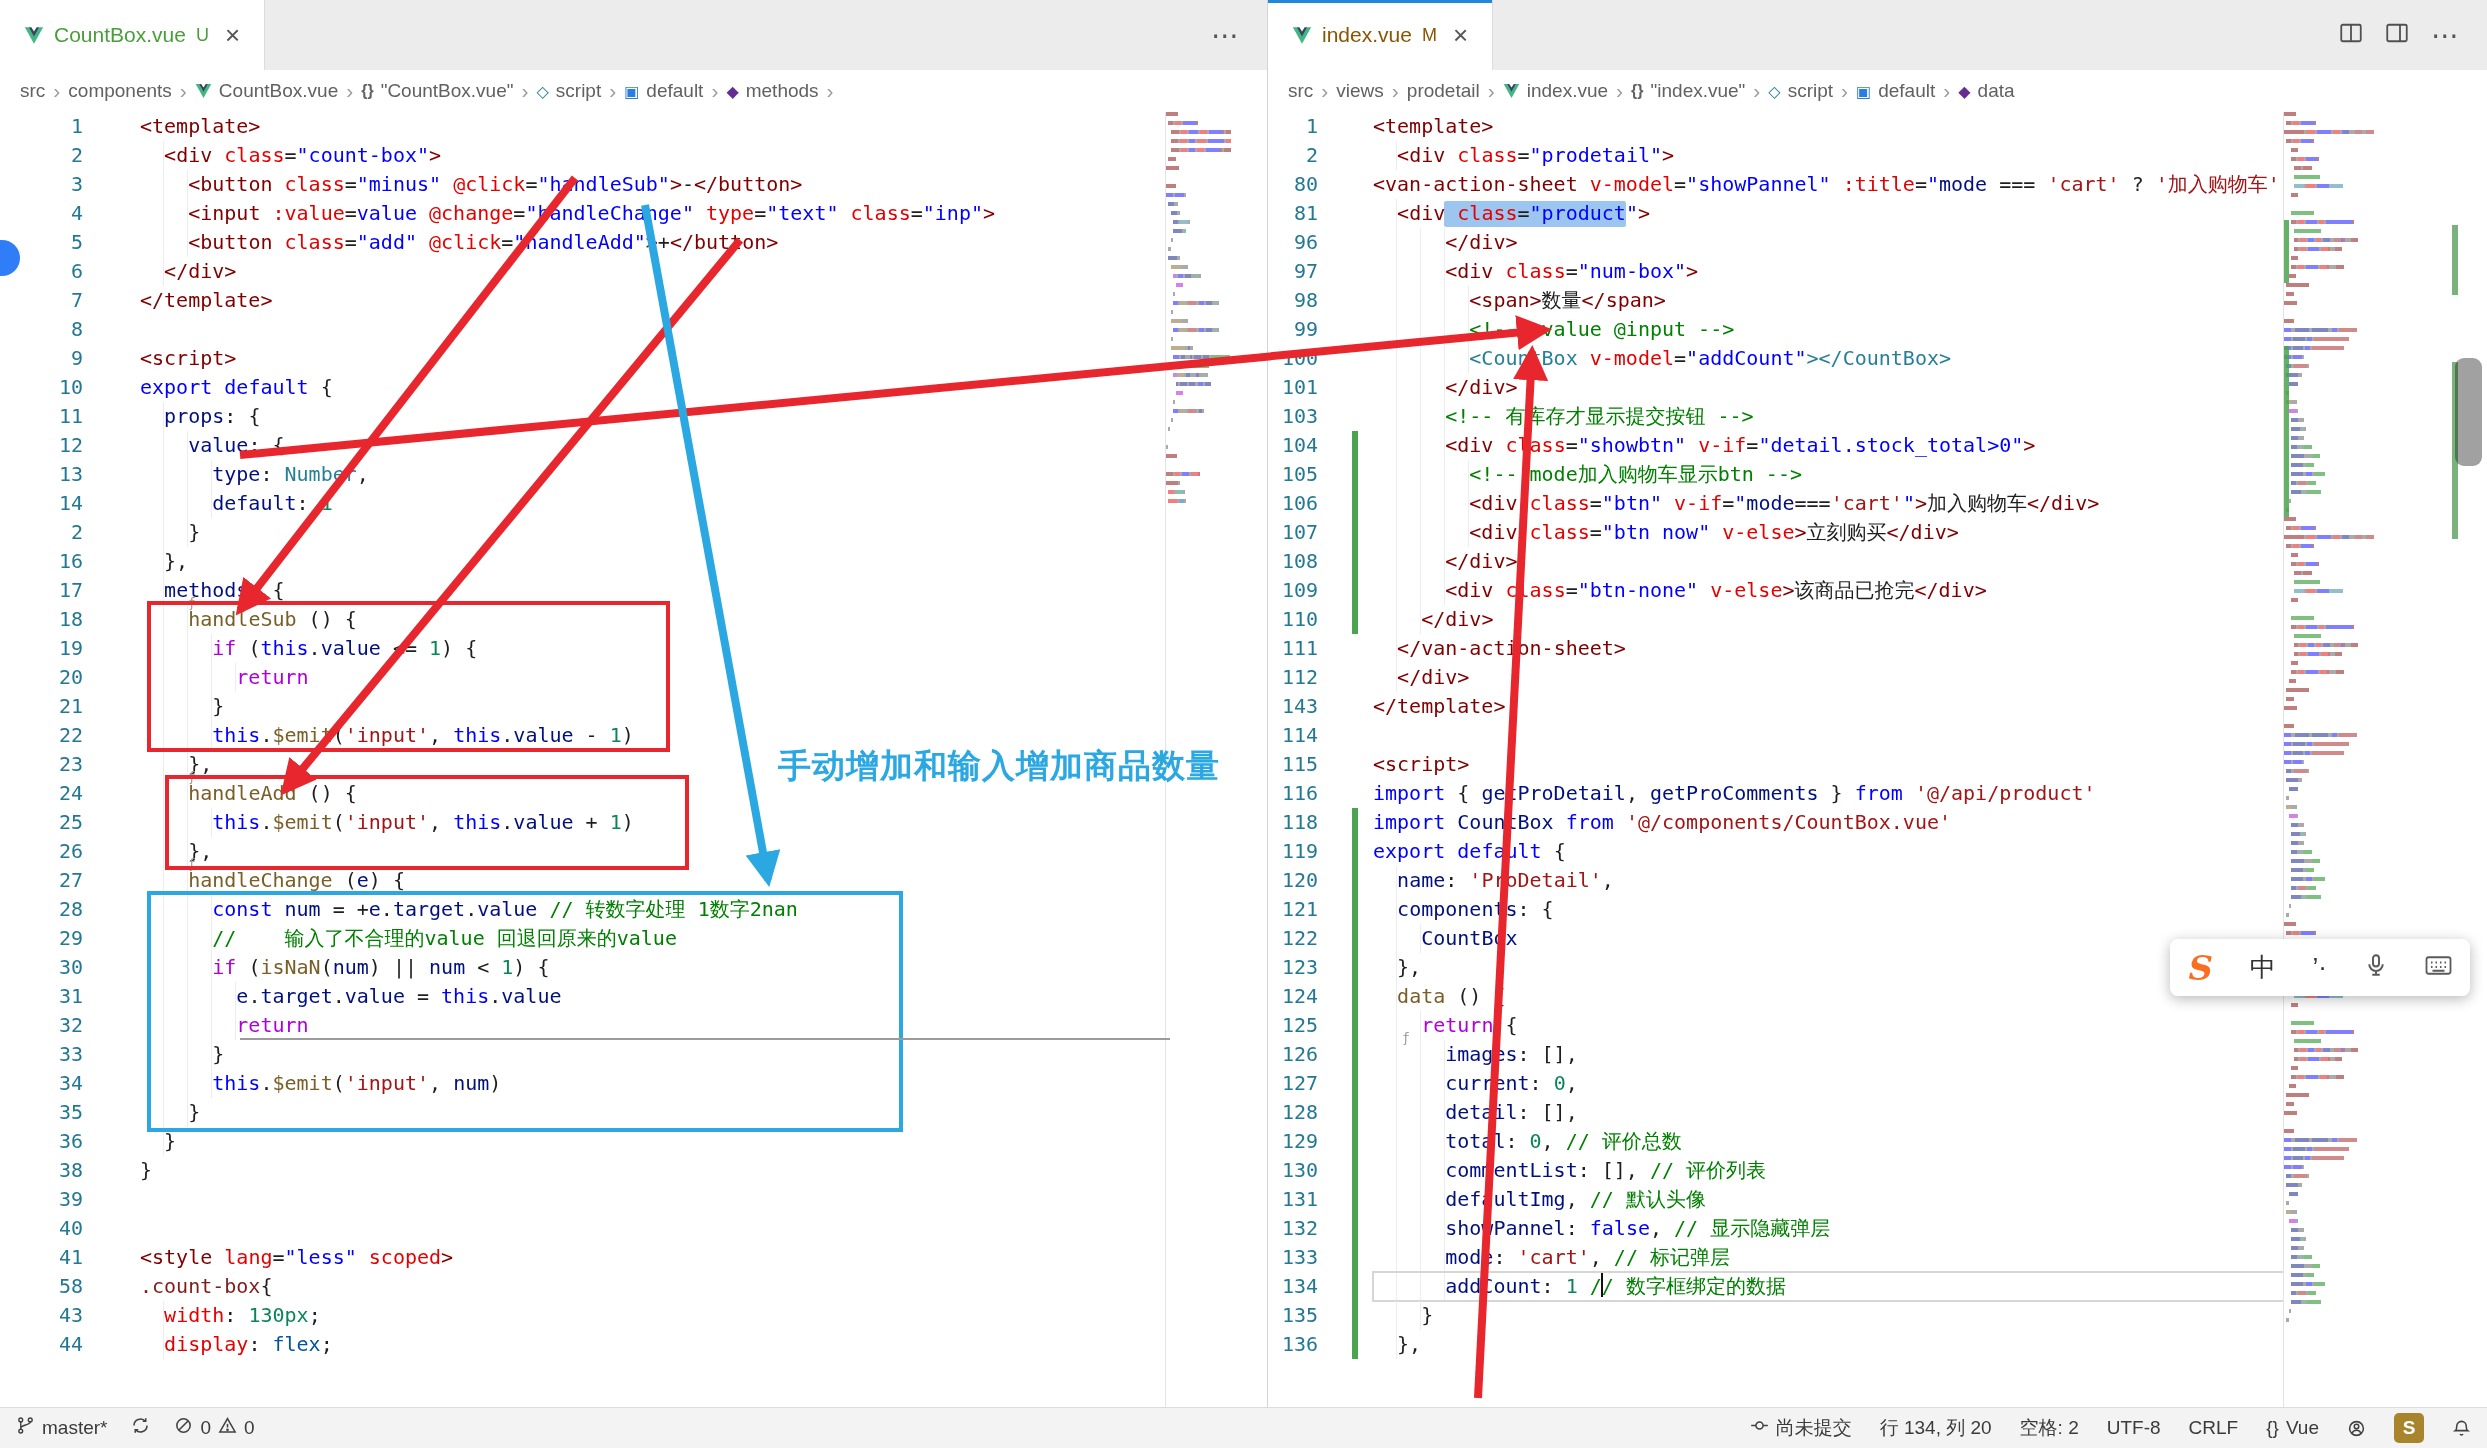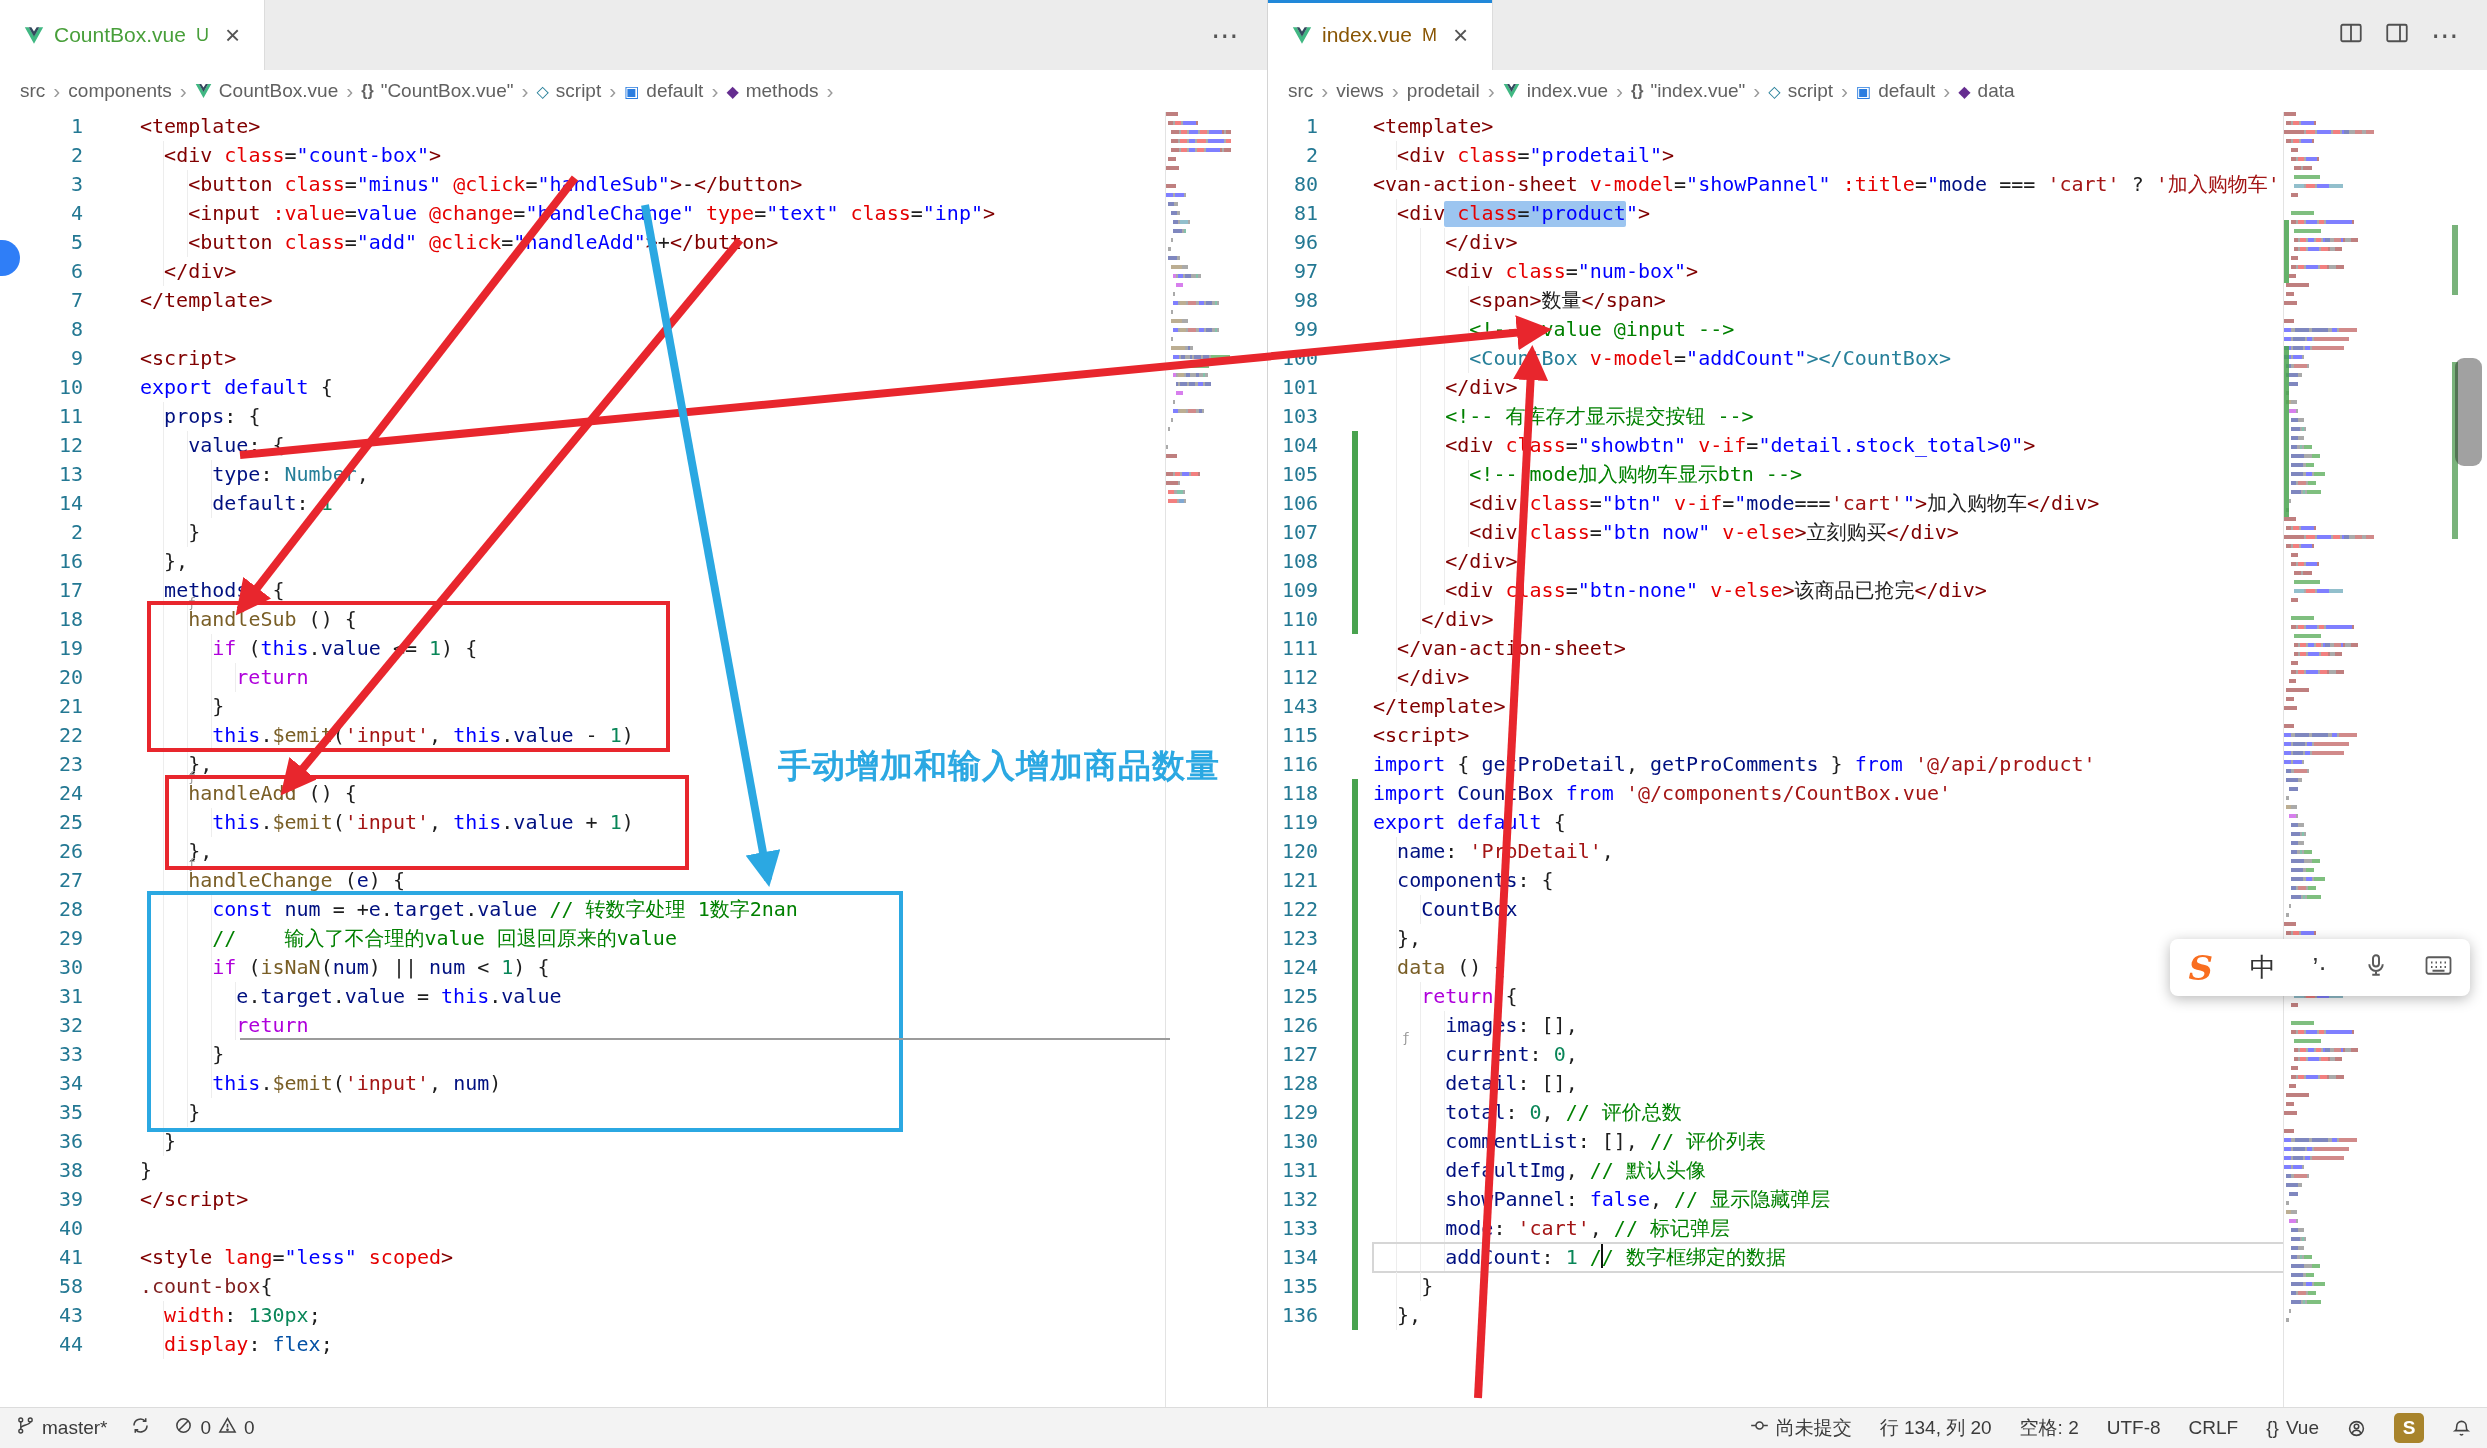--- a/index.html
+++ b/index.html
@@ -197,21 +197,21 @@
         <div class="code-row"><span class="line-num">28</span><span class="gutter-space"></span><span class="code-wrap" style="background-image: repeating-linear-gradient(to right, transparent 0px, transparent 23px, rgb(237, 237, 237) 23px, rgb(237, 237, 237) 24px); background-size: 72px 100%; background-repeat: no-repeat;"><span><span class="tk-txt">      </span><span class="tk-kw">const</span><span class="tk-txt"> </span><span class="tk-var">num</span><span class="tk-txt"> = +</span><span class="tk-var">e</span><span class="tk-txt">.</span><span class="tk-var">target</span><span class="tk-txt">.</span><span class="tk-var">value</span><span class="tk-txt"> </span><span class="tk-com">// 转数字处理 1数字2nan</span></span></span></div>
         <div class="code-row"><span class="line-num">29</span><span class="gutter-space"></span><span class="code-wrap" style="background-image: repeating-linear-gradient(to right, transparent 0px, transparent 23px, rgb(237, 237, 237) 23px, rgb(237, 237, 237) 24px); background-size: 72px 100%; background-repeat: no-repeat;"><span><span class="tk-txt">      </span><span class="tk-com">//    输入了不合理的value 回退回原来的value</span></span></span></div>
         <div class="code-row"><span class="line-num">30</span><span class="gutter-space"></span><span class="code-wrap" style="background-image: repeating-linear-gradient(to right, transparent 0px, transparent 23px, rgb(237, 237, 237) 23px, rgb(237, 237, 237) 24px); background-size: 72px 100%; background-repeat: no-repeat;"><span><span class="tk-txt">      </span><span class="tk-flow">if</span><span class="tk-txt"> (</span><span class="tk-fn">isNaN</span><span class="tk-txt">(</span><span class="tk-var">num</span><span class="tk-txt">) || </span><span class="tk-var">num</span><span class="tk-txt"> &lt; </span><span class="tk-num">1</span><span class="tk-txt">) {</span></span></span></div>
         <div class="code-row"><span class="line-num">31</span><span class="gutter-space"></span><span class="code-wrap" style="background-image: repeating-linear-gradient(to right, transparent 0px, transparent 23px, rgb(237, 237, 237) 23px, rgb(237, 237, 237) 24px); background-size: 96px 100%; background-repeat: no-repeat;"><span><span class="tk-txt">        </span><span class="tk-var">e</span><span class="tk-txt">.</span><span class="tk-var">target</span><span class="tk-txt">.</span><span class="tk-var">value</span><span class="tk-txt"> = </span><span class="tk-kw">this</span><span class="tk-txt">.</span><span class="tk-var">value</span></span></span></div>
         <div class="code-row"><span class="line-num">32</span><span class="gutter-space"></span><span class="code-wrap" style="background-image: repeating-linear-gradient(to right, transparent 0px, transparent 23px, rgb(237, 237, 237) 23px, rgb(237, 237, 237) 24px); background-size: 96px 100%; background-repeat: no-repeat;"><span><span class="tk-txt">        </span><span class="tk-flow">return</span></span></span></div>
         <div class="code-row"><span class="line-num">33</span><span class="gutter-space"></span><span class="code-wrap" style="background-image: repeating-linear-gradient(to right, transparent 0px, transparent 23px, rgb(237, 237, 237) 23px, rgb(237, 237, 237) 24px); background-size: 72px 100%; background-repeat: no-repeat;"><span><span class="tk-txt">      }</span></span></span></div>
         <div class="code-row"><span class="line-num">34</span><span class="gutter-space"></span><span class="code-wrap" style="background-image: repeating-linear-gradient(to right, transparent 0px, transparent 23px, rgb(237, 237, 237) 23px, rgb(237, 237, 237) 24px); background-size: 72px 100%; background-repeat: no-repeat;"><span><span class="tk-txt">      </span><span class="tk-kw">this</span><span class="tk-txt">.</span><span class="tk-fn">$emit</span><span class="tk-txt">(</span><span class="tk-jstr">'input'</span><span class="tk-txt">, </span><span class="tk-var">num</span><span class="tk-txt">)</span></span></span></div>
         <div class="code-row"><span class="line-num">35</span><span class="gutter-space"></span><span class="code-wrap" style="background-image: repeating-linear-gradient(to right, transparent 0px, transparent 23px, rgb(237, 237, 237) 23px, rgb(237, 237, 237) 24px); background-size: 48px 100%; background-repeat: no-repeat;"><span><span class="tk-txt">    }</span></span></span></div>
         <div class="code-row"><span class="line-num">36</span><span class="gutter-space"></span><span class="code-wrap" style="background-image: repeating-linear-gradient(to right, transparent 0px, transparent 23px, rgb(237, 237, 237) 23px, rgb(237, 237, 237) 24px); background-size: 24px 100%; background-repeat: no-repeat;"><span><span class="tk-txt">  }</span></span></span></div>
         <div class="code-row"><span class="line-num">38</span><span class="gutter-space"></span><span class="code-wrap"><span><span class="tk-txt">}</span></span></span></div>
-        <div class="code-row"><span class="line-num">39</span><span class="gutter-space"></span><span class="code-wrap"><span><span class="tk-tag">&lt;/script&gt;</span></span></span></div>
+        <div class="code-row"><span class="line-num">39</span><span class="gutter-space"></span></div>
         <div class="code-row"><span class="line-num">40</span><span class="gutter-space"></span><span class="code-wrap"><span></span></span></div>
         <div class="code-row"><span class="line-num">41</span><span class="gutter-space"></span><span class="code-wrap"><span><span class="tk-tag">&lt;style</span><span class="tk-txt"> </span><span class="tk-attr">lang</span><span class="tk-txt">=</span><span class="tk-str">"less"</span><span class="tk-txt"> </span><span class="tk-attr">scoped</span><span class="tk-tag">&gt;</span></span></span></div>
         <div class="code-row"><span class="line-num">58</span><span class="gutter-space"></span><span class="code-wrap"><span><span class="tk-sel">.count-box</span><span class="tk-txt">{</span></span></span></div>
         <div class="code-row"><span class="line-num">43</span><span class="gutter-space"></span><span class="code-wrap" style="background-image: repeating-linear-gradient(to right, transparent 0px, transparent 23px, rgb(237, 237, 237) 23px, rgb(237, 237, 237) 24px); background-size: 24px 100%; background-repeat: no-repeat;"><span><span class="tk-txt">  </span><span class="tk-attr">width</span><span class="tk-txt">: </span><span class="tk-num">130px</span><span class="tk-txt">;</span></span></span></div>
         <div class="code-row"><span class="line-num">44</span><span class="gutter-space"></span><span class="code-wrap" style="background-image: repeating-linear-gradient(to right, transparent 0px, transparent 23px, rgb(237, 237, 237) 23px, rgb(237, 237, 237) 24px); background-size: 24px 100%; background-repeat: no-repeat;"><span><span class="tk-txt">  </span><span class="tk-attr">display</span><span class="tk-txt">: </span><span class="tk-cssv">flex</span><span class="tk-txt">;</span></span></span></div>
       </div>
     <div class="codelens" style="left:188px;top:483px">ƒ</div>
     <div class="codelens" style="left:188px;top:657px">ƒ</div>
     <div class="codelens" style="left:188px;top:744px">ƒ</div>
     <div class="minimap" id="mm-left">
@@ -602,20 +602,21 @@
         <div class="code-row"><span class="line-num">104</span><span class="gutter-space"><span class="git-bar"></span></span><span class="code-wrap" style="background-image: repeating-linear-gradient(to right, transparent 0px, transparent 23px, rgb(237, 237, 237) 23px, rgb(237, 237, 237) 24px); background-size: 72px 100%; background-repeat: no-repeat;"><span><span class="tk-txt">      </span><span class="tk-tag">&lt;div</span><span class="tk-txt"> </span><span class="tk-attr">class</span><span class="tk-txt">=</span><span class="tk-str">"showbtn"</span><span class="tk-txt"> </span><span class="tk-attr">v-if</span><span class="tk-txt">=</span><span class="tk-str">"detail.stock_total&gt;0"</span><span class="tk-tag">&gt;</span></span></span></div>
         <div class="code-row"><span class="line-num">105</span><span class="gutter-space"><span class="git-bar"></span></span><span class="code-wrap" style="background-image: repeating-linear-gradient(to right, transparent 0px, transparent 23px, rgb(237, 237, 237) 23px, rgb(237, 237, 237) 24px); background-size: 96px 100%; background-repeat: no-repeat;"><span><span class="tk-txt">        </span><span class="tk-com">&lt;!-- mode加入购物车显示btn --&gt;</span></span></span></div>
         <div class="code-row"><span class="line-num">106</span><span class="gutter-space"><span class="git-bar"></span></span><span class="code-wrap" style="background-image: repeating-linear-gradient(to right, transparent 0px, transparent 23px, rgb(237, 237, 237) 23px, rgb(237, 237, 237) 24px); background-size: 96px 100%; background-repeat: no-repeat;"><span><span class="tk-txt">        </span><span class="tk-tag">&lt;div</span><span class="tk-txt"> </span><span class="tk-attr">class</span><span class="tk-txt">=</span><span class="tk-str">"btn"</span><span class="tk-txt"> </span><span class="tk-attr">v-if</span><span class="tk-txt">=</span><span class="tk-str">"</span><span class="tk-var">mode</span><span class="tk-txt">===</span><span class="tk-jstr">'cart'</span><span class="tk-str">"</span><span class="tk-tag">&gt;</span><span class="tk-txt">加入购物车</span><span class="tk-tag">&lt;/div&gt;</span></span></span></div>
         <div class="code-row"><span class="line-num">107</span><span class="gutter-space"><span class="git-bar"></span></span><span class="code-wrap" style="background-image: repeating-linear-gradient(to right, transparent 0px, transparent 23px, rgb(237, 237, 237) 23px, rgb(237, 237, 237) 24px); background-size: 96px 100%; background-repeat: no-repeat;"><span><span class="tk-txt">        </span><span class="tk-tag">&lt;div</span><span class="tk-txt"> </span><span class="tk-attr">class</span><span class="tk-txt">=</span><span class="tk-str">"btn now"</span><span class="tk-txt"> </span><span class="tk-attr">v-else</span><span class="tk-tag">&gt;</span><span class="tk-txt">立刻购买</span><span class="tk-tag">&lt;/div&gt;</span></span></span></div>
         <div class="code-row"><span class="line-num">108</span><span class="gutter-space"><span class="git-bar"></span></span><span class="code-wrap" style="background-image: repeating-linear-gradient(to right, transparent 0px, transparent 23px, rgb(237, 237, 237) 23px, rgb(237, 237, 237) 24px); background-size: 72px 100%; background-repeat: no-repeat;"><span><span class="tk-txt">      </span><span class="tk-tag">&lt;/div&gt;</span></span></span></div>
         <div class="code-row"><span class="line-num">109</span><span class="gutter-space"><span class="git-bar"></span></span><span class="code-wrap" style="background-image: repeating-linear-gradient(to right, transparent 0px, transparent 23px, rgb(237, 237, 237) 23px, rgb(237, 237, 237) 24px); background-size: 72px 100%; background-repeat: no-repeat;"><span><span class="tk-txt">      </span><span class="tk-tag">&lt;div</span><span class="tk-txt"> </span><span class="tk-attr">class</span><span class="tk-txt">=</span><span class="tk-str">"btn-none"</span><span class="tk-txt"> </span><span class="tk-attr">v-else</span><span class="tk-tag">&gt;</span><span class="tk-txt">该商品已抢完</span><span class="tk-tag">&lt;/div&gt;</span></span></span></div>
         <div class="code-row"><span class="line-num">110</span><span class="gutter-space"><span class="git-bar"></span></span><span class="code-wrap" style="background-image: repeating-linear-gradient(to right, transparent 0px, transparent 23px, rgb(237, 237, 237) 23px, rgb(237, 237, 237) 24px); background-size: 48px 100%; background-repeat: no-repeat;"><span><span class="tk-txt">    </span><span class="tk-tag">&lt;/div&gt;</span></span></span></div>
         <div class="code-row"><span class="line-num">111</span><span class="gutter-space"></span><span class="code-wrap" style="background-image: repeating-linear-gradient(to right, transparent 0px, transparent 23px, rgb(237, 237, 237) 23px, rgb(237, 237, 237) 24px); background-size: 24px 100%; background-repeat: no-repeat;"><span><span class="tk-txt">  </span><span class="tk-tag">&lt;/van-action-sheet&gt;</span></span></span></div>
         <div class="code-row"><span class="line-num">112</span><span class="gutter-space"></span><span class="code-wrap" style="background-image: repeating-linear-gradient(to right, transparent 0px, transparent 23px, rgb(237, 237, 237) 23px, rgb(237, 237, 237) 24px); background-size: 24px 100%; background-repeat: no-repeat;"><span><span class="tk-txt">  </span><span class="tk-tag">&lt;/div&gt;</span></span></span></div>
         <div class="code-row"><span class="line-num">143</span><span class="gutter-space"></span><span class="code-wrap"><span><span class="tk-tag">&lt;/template&gt;</span></span></span></div>
+        <div class="code-row"><span class="line-num">114</span><span class="gutter-space"></span><span class="code-wrap"><span></span></span></div>
         <div class="code-row"><span class="line-num">115</span><span class="gutter-space"></span><span class="code-wrap"><span><span class="tk-tag">&lt;script&gt;</span></span></span></div>
         <div class="code-row"><span class="line-num">116</span><span class="gutter-space"></span><span class="code-wrap"><span><span class="tk-kw">import</span><span class="tk-txt"> { </span><span class="tk-var">getProDetail</span><span class="tk-txt">, </span><span class="tk-var">getProComments</span><span class="tk-txt"> } </span><span class="tk-kw">from</span><span class="tk-txt"> </span><span class="tk-jstr">'@/api/product'</span></span></span></div>
         <div class="code-row"><span class="line-num">118</span><span class="gutter-space"><span class="git-bar"></span></span><span class="code-wrap"><span><span class="tk-kw">import</span><span class="tk-txt"> </span><span class="tk-var">CountBox</span><span class="tk-txt"> </span><span class="tk-kw">from</span><span class="tk-txt"> </span><span class="tk-jstr">'@/components/CountBox.vue'</span></span></span></div>
         <div class="code-row"><span class="line-num">119</span><span class="gutter-space"><span class="git-bar"></span></span><span class="code-wrap"><span><span class="tk-kw">export</span><span class="tk-txt"> </span><span class="tk-kw">default</span><span class="tk-txt"> {</span></span></span></div>
         <div class="code-row"><span class="line-num">120</span><span class="gutter-space"><span class="git-bar"></span></span><span class="code-wrap" style="background-image: repeating-linear-gradient(to right, transparent 0px, transparent 23px, rgb(237, 237, 237) 23px, rgb(237, 237, 237) 24px); background-size: 24px 100%; background-repeat: no-repeat;"><span><span class="tk-txt">  </span><span class="tk-var">name</span><span class="tk-txt">: </span><span class="tk-jstr">'ProDetail'</span><span class="tk-txt">,</span></span></span></div>
         <div class="code-row"><span class="line-num">121</span><span class="gutter-space"><span class="git-bar"></span></span><span class="code-wrap" style="background-image: repeating-linear-gradient(to right, transparent 0px, transparent 23px, rgb(237, 237, 237) 23px, rgb(237, 237, 237) 24px); background-size: 24px 100%; background-repeat: no-repeat;"><span><span class="tk-txt">  </span><span class="tk-var">components</span><span class="tk-txt">: {</span></span></span></div>
         <div class="code-row"><span class="line-num">122</span><span class="gutter-space"><span class="git-bar"></span></span><span class="code-wrap" style="background-image: repeating-linear-gradient(to right, transparent 0px, transparent 23px, rgb(237, 237, 237) 23px, rgb(237, 237, 237) 24px); background-size: 48px 100%; background-repeat: no-repeat;"><span><span class="tk-txt">    </span><span class="tk-var">CountBox</span></span></span></div>
         <div class="code-row"><span class="line-num">123</span><span class="gutter-space"><span class="git-bar"></span></span><span class="code-wrap" style="background-image: repeating-linear-gradient(to right, transparent 0px, transparent 23px, rgb(237, 237, 237) 23px, rgb(237, 237, 237) 24px); background-size: 24px 100%; background-repeat: no-repeat;"><span><span class="tk-txt">  },</span></span></span></div>
         <div class="code-row"><span class="line-num">124</span><span class="gutter-space"><span class="git-bar"></span></span><span class="code-wrap" style="background-image: repeating-linear-gradient(to right, transparent 0px, transparent 23px, rgb(237, 237, 237) 23px, rgb(237, 237, 237) 24px); background-size: 24px 100%; background-repeat: no-repeat;"><span><span class="tk-txt">  </span><span class="tk-fn">data</span><span class="tk-txt"> () {</span></span></span></div>
         <div class="code-row"><span class="line-num">125</span><span class="gutter-space"><span class="git-bar"></span></span><span class="code-wrap" style="background-image: repeating-linear-gradient(to right, transparent 0px, transparent 23px, rgb(237, 237, 237) 23px, rgb(237, 237, 237) 24px); background-size: 48px 100%; background-repeat: no-repeat;"><span><span class="tk-txt">    </span><span class="tk-flow">return</span><span class="tk-txt"> {</span></span></span></div>

